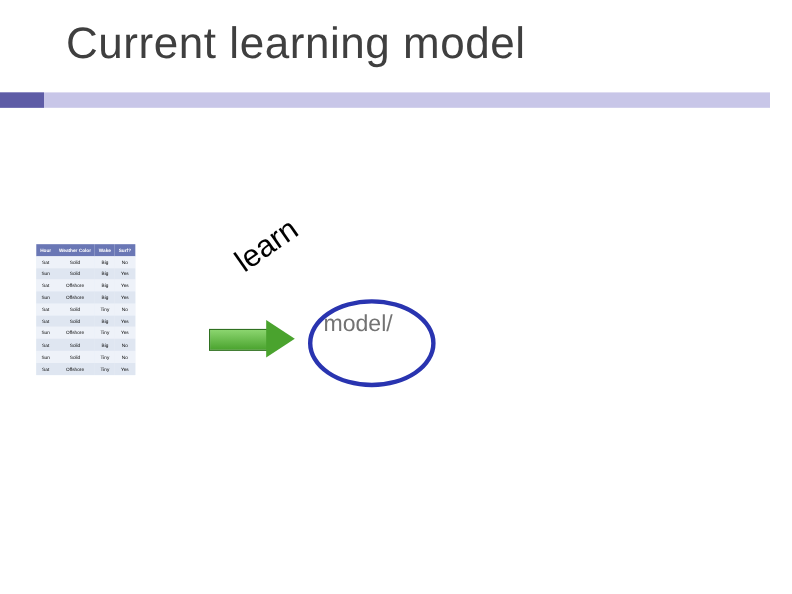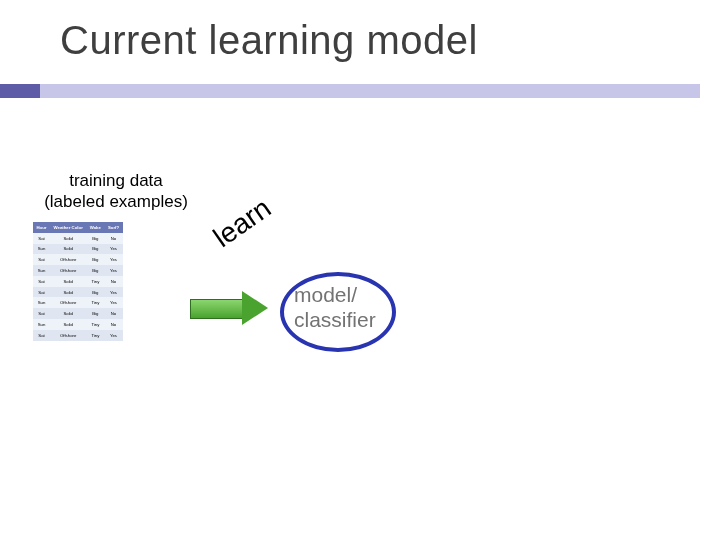--- a/index.html
+++ b/index.html
@@ -135,24 +135,20 @@
 </style>
 </head>
 <body>
 
 <div class="slide">
 
   <div class="title">Current learning model</div>
   <div class="rule-line"></div>
   <div class="rule-accent"></div>
 
-  <div class="caption">
-    <span>training data</span><br>
-    <span>(labeled examples)</span>
-  </div>
 
   <table class="data-table">
     <thead>
       <tr>
         <th>Hour</th>
         <th>Weather Color</th>
         <th>Wake</th>
         <th>Surf?</th>
       </tr>
     </thead>
@@ -223,16 +219,15 @@
   <div class="arrow">
     <div class="arrow-body"></div>
     <div class="arrow-head"></div>
   </div>
 
   <div class="learn-label">learn</div>
 
   <div class="model-ring"></div>
   <div class="model-text">
     <span>model/</span><br>
-    <span>classifier</span>
   </div>
 
 </div>
 
 </body></html>

